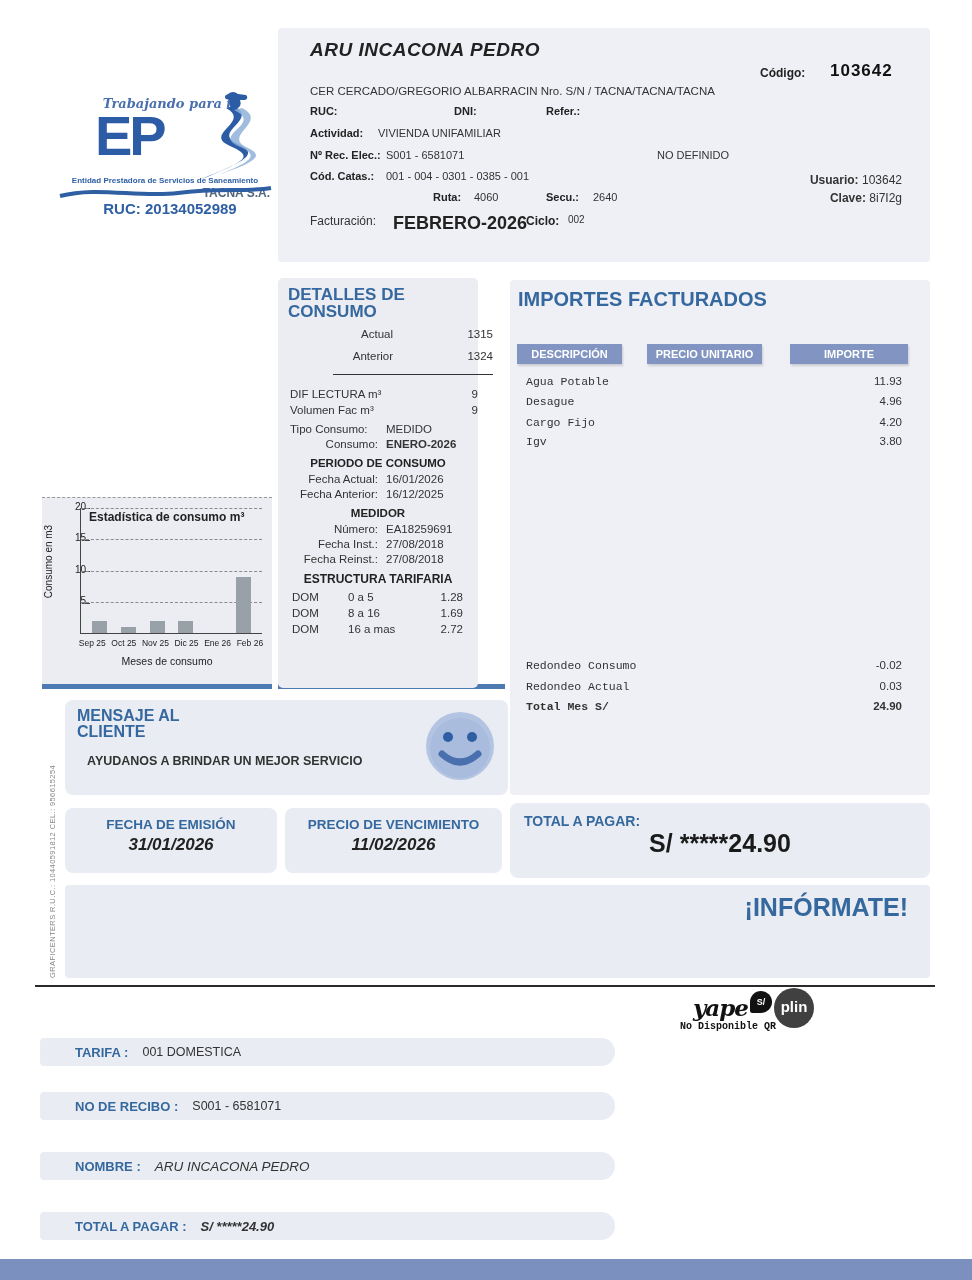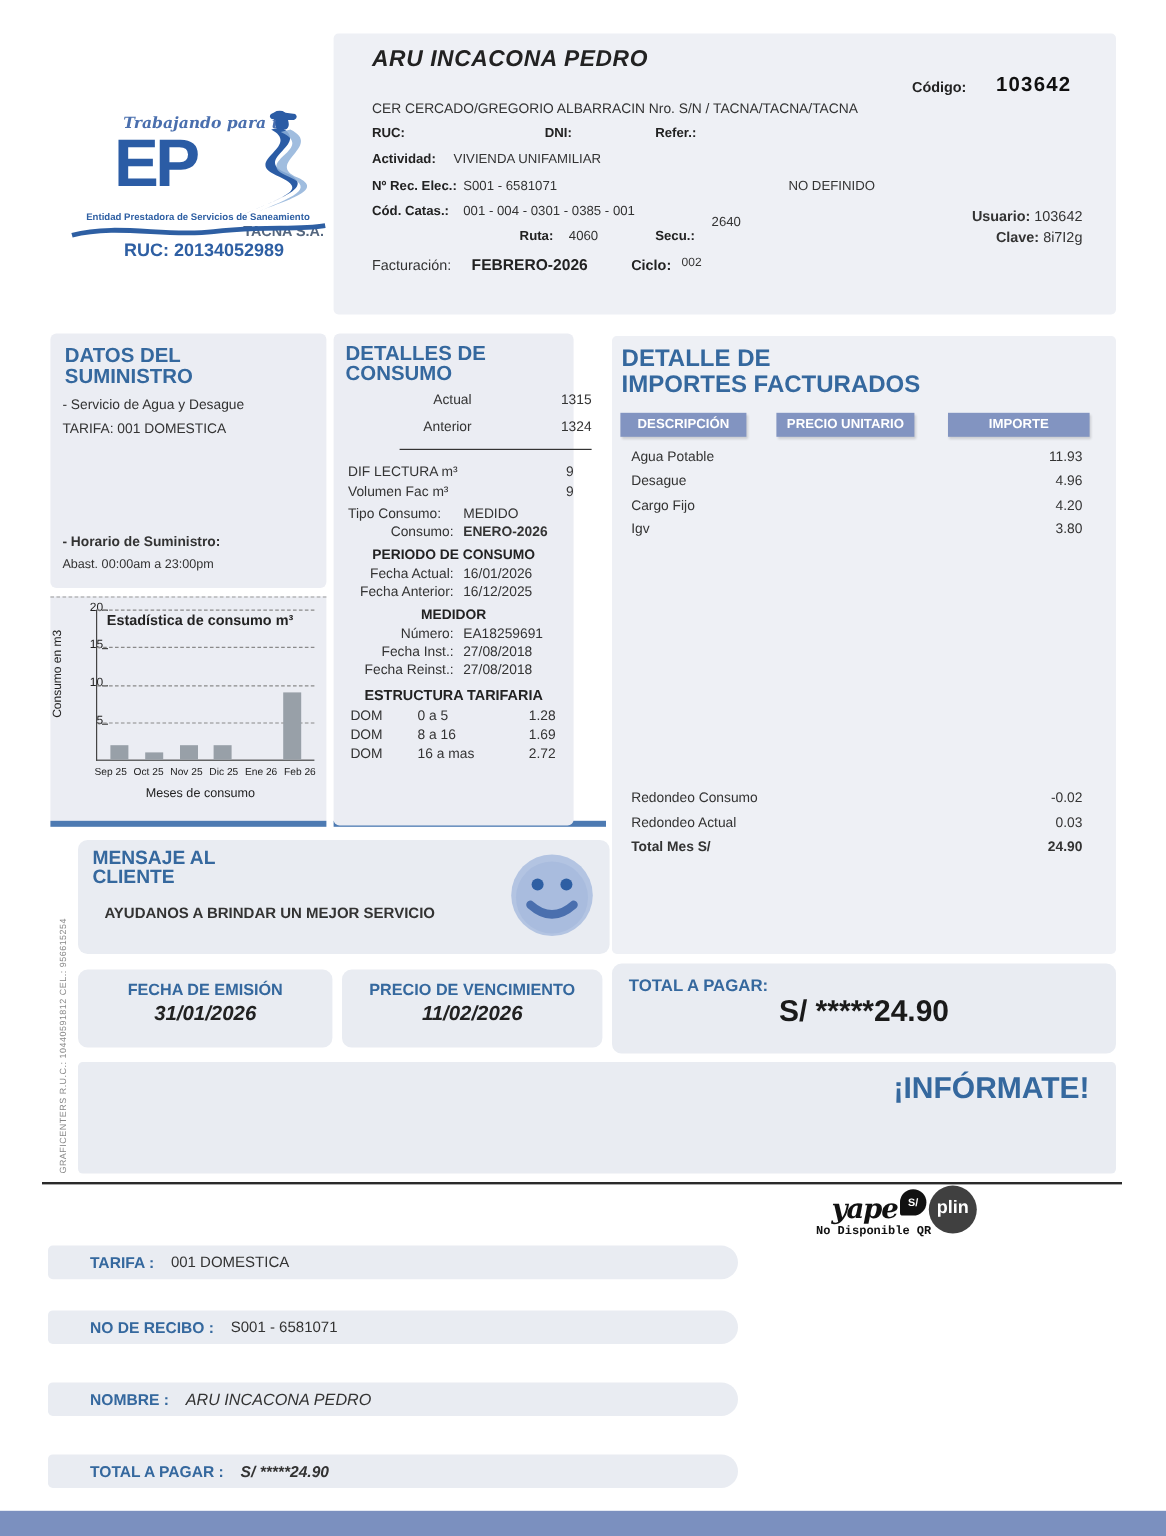--- a/index.html
+++ b/index.html
@@ -59,21 +59,21 @@
   #consumo-box .sec-title { position:absolute; left:10px; top:8px; }
   .crow { position:absolute; font-size:11.5px; }
   .rlab { position:absolute; text-align:right; font-size:11.5px; }
   .center-b { position:absolute; width:100%; text-align:center; font-weight:bold; font-size:11.5px; color:#222; }
   #hr-line { position:absolute; left:55px; top:96px; width:160px; border-top:1.5px solid #333; }
 
   
   #charges-box { left:510px; top:280px; width:420px; height:515px; background:#eef0f5; border-radius:4px; }
   #charges-box .sec-title2 { position:absolute; left:8px; top:8px; font-size:20px; font-weight:bold; color:#35689e; line-height:1.1; }
   .chip { position:absolute; top:64px; height:20px; background:#8294c1; color:#fff; font-size:11px; font-weight:bold; text-align:center; line-height:20px; box-shadow:1px 2px 2px rgba(0,0,0,.15); }
-  .tr-desc { position:absolute; left:16px; font-size:11.5px; color:#333; }
+  .tr-desc { position:absolute; left:16px; font-size:11.5px; color:#333;font-family:Liberation Mono, monospace; }
   .tr-val { position:absolute; right:28px; font-size:11.5px; color:#333; text-align:right; }
 
   
   #msg-box { left:65px; top:700px; width:443px; height:95px; background:#e9ecf2; border-radius:8px; }
   #msg-box .sec-title { position:absolute; left:12px; top:8px; font-size:16px; }
   #msg-body { position:absolute; left:22px; top:54px; font-size:12.5px; font-weight:bold; color:#333; }
   #smiley { position:absolute; right:12px; top:10px; }
 
   
   .date-box { position:absolute; top:808px; height:65px; background:#e9ecf2; border-radius:8px; text-align:center; }
@@ -135,43 +135,33 @@
     <span class="abs hlabel" style="left:32px;top:121px">Nº Rec. Elec.:</span>
     <span class="abs hval" style="left:108px;top:121px">S001 - 6581071</span>
     <span class="abs hval" style="left:379px;top:121px">NO DEFINIDO</span>
 
     <span class="abs hlabel" style="left:32px;top:142px">Cód. Catas.:</span>
     <span class="abs hval" style="left:108px;top:142px">001 - 004 - 0301 - 0385 - 001</span>
 
     <span class="abs hlabel" style="left:155px;top:163px">Ruta:</span>
     <span class="abs hval" style="left:196px;top:163px">4060</span>
     <span class="abs hlabel" style="left:268px;top:163px">Secu.:</span>
-    <span class="abs hval" style="left:315px;top:151px">2640</span>
+    <span class="abs hval" style="left:315px;top:163px">2640</span>
 
     <div class="abs" id="right-user">
       <div><span class="b">Usuario:</span> <span>103642</span></div>
       <div><span class="b">Clave:</span> <span>8i7I2g</span></div>
     </div>
 
     <span class="abs hval" style="left:32px;top:186px;font-size:12px">Facturación:</span>
-    <span class="abs hlabel" style="left:115px;top:185px;font-size:13px">FEBRERO-2026</span>
+    <span class="abs hlabel" style="left:115px;top:185px;font-size:18px">FEBRERO-2026</span>
     <span class="abs hlabel" style="left:248px;top:186px;font-size:12px">Ciclo:</span>
     <span class="abs hval" style="left:290px;top:186px;font-size:10px">002</span>
   </div>
 
-  <div class="abs box" id="supply-box">
-    <div class="sec-title">
-      <div>DATOS DEL</div>
-      <div>SUMINISTRO</div>
-    </div>
-    <div class="abs" id="supply-service">- Servicio de Agua y Desague</div>
-    <div class="abs" id="supply-tarifa">TARIFA: 001 DOMESTICA</div>
-    <div class="abs" id="supply-horario-l">- Horario de Suministro:</div>
-    <div class="abs" id="supply-horario-v">Abast. 00:00am a 23:00pm</div>
-  </div>
 
   <div class="abs" id="chart-box">
     <div class="abs ytick" style="top:3px">20</div>
     <div class="abs ytick" style="top:34px">15</div>
     <div class="abs ytick" style="top:66px">10</div>
     <div class="abs ytick" style="top:97px">5</div>
     <div class="abs ytickmark" style="top:10px"></div>
     <div class="abs ytickmark" style="top:41.5px"></div>
     <div class="abs ytickmark" style="top:73px"></div>
     <div class="abs ytickmark" style="top:104.5px"></div>
@@ -244,21 +234,20 @@
     <div class="crow" style="left:14px;top:329px">DOM</div>
     <div class="crow" style="left:70px;top:329px">8 a 16</div>
     <div class="rlab" style="left:0;top:329px;width:185px">1.69</div>
     <div class="crow" style="left:14px;top:345px">DOM</div>
     <div class="crow" style="left:70px;top:345px">16 a mas</div>
     <div class="rlab" style="left:0;top:345px;width:185px">2.72</div>
   </div>
 
   <div class="abs" id="charges-box">
     <div class="sec-title2">
-      <div>DETALLE DE</div>
       <div>IMPORTES FACTURADOS</div>
     </div>
     <div class="chip" style="left:7px;width:105px">DESCRIPCIÓN</div>
     <div class="chip" style="left:137px;width:115px">PRECIO UNITARIO</div>
     <div class="chip" style="left:280px;width:118px">IMPORTE</div>
 
     <div class="tr-desc" style="top:95px">Agua Potable</div>
     <div class="tr-val" style="top:95px">11.93</div>
     <div class="tr-desc" style="top:115px">Desague</div>
     <div class="tr-val" style="top:115px">4.96</div>

